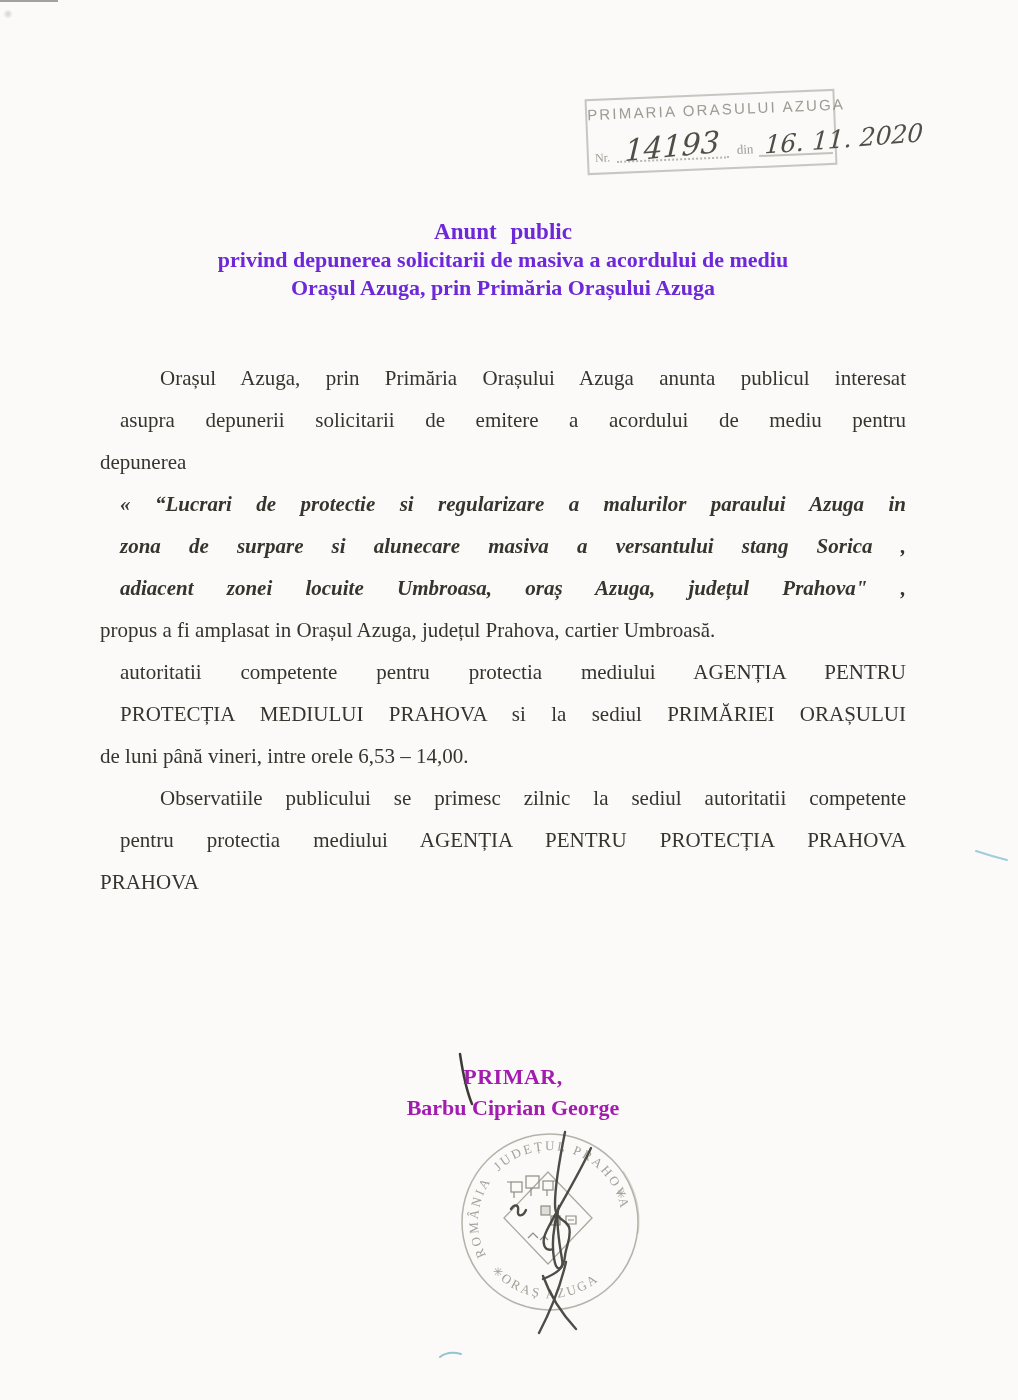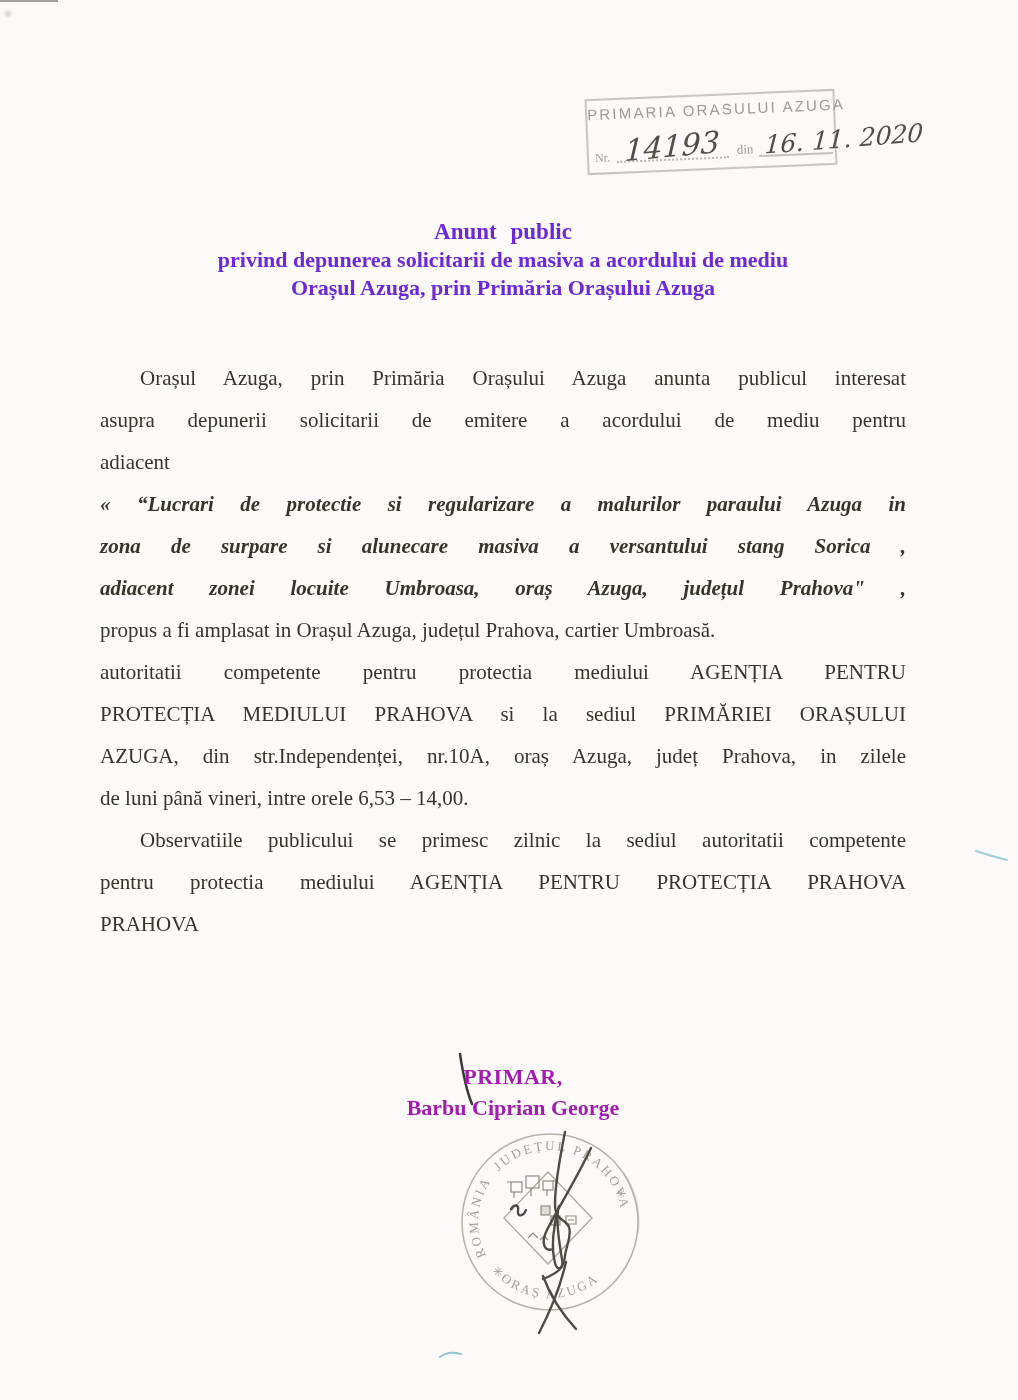--- a/index.html
+++ b/index.html
@@ -35,21 +35,21 @@
     transform:rotate(-2deg) skewX(-8deg);font-family:"DejaVu Serif", serif;
   }
   .stamp-underline2{position:absolute;left:170px;bottom:9px;width:74px;border-bottom:2px solid rgba(150,147,139,.55);}
   
   .doc-title{position:absolute;left:100px;top:218px;width:806px;text-align:center;font-weight:bold;color:#6d28d9;}
   .doc-title .t1{font-size:23px;line-height:28px;word-spacing:8px;}
   .doc-title .t2,.doc-title .t3{font-size:22px;line-height:28px;}
   
   .body-text{position:absolute;left:100px;top:357px;width:806px;font-size:21px;}
   .ln{height:42px;line-height:42px;text-align:left;}
-  .just{text-align:justify;text-align-last:justify;}
+  .just{text-align:justify;text-align-last:justify;margin-left:20px;}
   .ind{text-indent:40px;}
   .q{font-weight:bold;font-style:italic;}
   
   .sig-block{position:absolute;left:100px;top:1062px;width:806px;text-align:center;font-weight:bold;color:#a21caf;transform:translateX(10px);}
   .sig-role{font-size:22px;line-height:30px;letter-spacing:.5px;}
   .sig-name{font-size:22px;line-height:32px;}
   .pen-tick{position:absolute;left:452px;top:1048px;}
   
   .seal{position:absolute;left:448px;top:1120px;}
   .seal-arc{font-size:13px;letter-spacing:2.5px;fill:#a3a098;font-family:"Liberation Serif", serif;}
@@ -87,28 +87,27 @@
 
   <div class="doc-title">
     <div class="t1">Anunt public</div>
     <div class="t2">privind depunerea solicitarii de masiva a acordului de mediu</div>
     <div class="t3">Orașul Azuga, prin Primăria Orașului Azuga</div>
   </div>
 
   <div class="body-text">
     <div class="ln ind just">Orașul Azuga, prin Primăria Orașului Azuga anunta publicul interesat</div>
     <div class="ln just">asupra depunerii solicitarii de emitere a acordului de mediu pentru</div>
-    <div class="ln">adiacent</div>
+    <div class="ln">depunerea</div>
     <div class="ln just q">« “Lucrari de protectie si regularizare a malurilor paraului Azuga in</div>
     <div class="ln just q">zona de surpare si alunecare masiva a versantului stang Sorica ,</div>
     <div class="ln just q">adiacent zonei locuite Umbroasa, oraș Azuga, județul Prahova" ,</div>
     <div class="ln">propus a fi amplasat in Orașul Azuga, județul Prahova, cartier Umbroasă.</div>
     <div class="ln just">autoritatii competente pentru protectia mediului AGENȚIA PENTRU</div>
     <div class="ln just">PROTECȚIA MEDIULUI PRAHOVA si la sediul PRIMĂRIEI ORAȘULUI</div>
-    <div class="ln just">AZUGA, din str.Independenței, nr.10A, oraș Azuga, județ Prahova, in zilele</div>
     <div class="ln">de luni până vineri, intre orele 6,53 – 14,00.</div>
     <div class="ln ind just">Observatiile publicului se primesc zilnic la sediul autoritatii competente</div>
     <div class="ln just">pentru protectia mediului AGENȚIA PENTRU PROTECȚIA PRAHOVA</div>
     <div class="ln">PRAHOVA</div>
   </div>
 
   <svg class="pen-tick" width="30" height="62" viewBox="0 0 30 62">
     <path d="M 8 6 C 11 26 15 44 20 56" stroke="#3c3a35" stroke-width="2.5" fill="none" stroke-linecap="round"></path>
   </svg>
 

